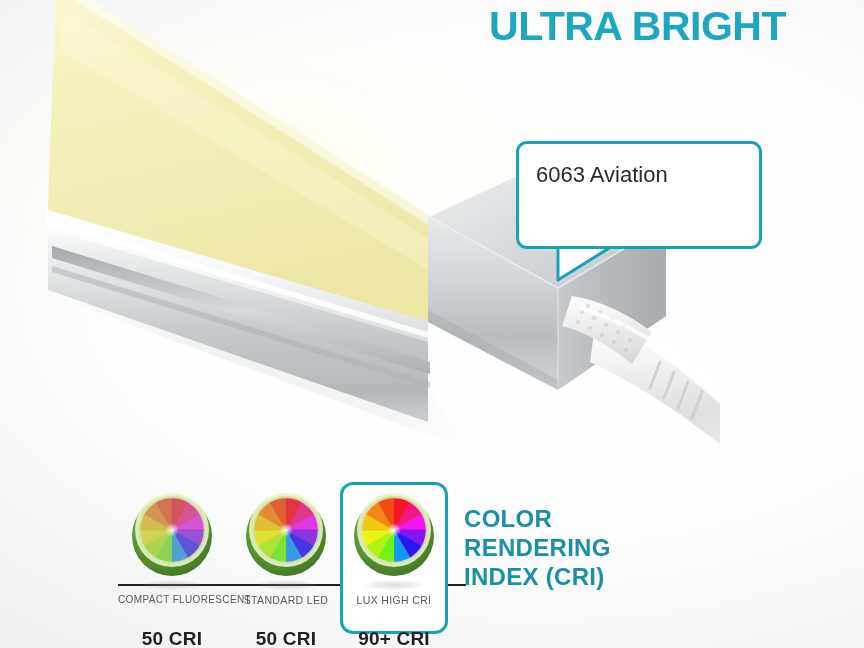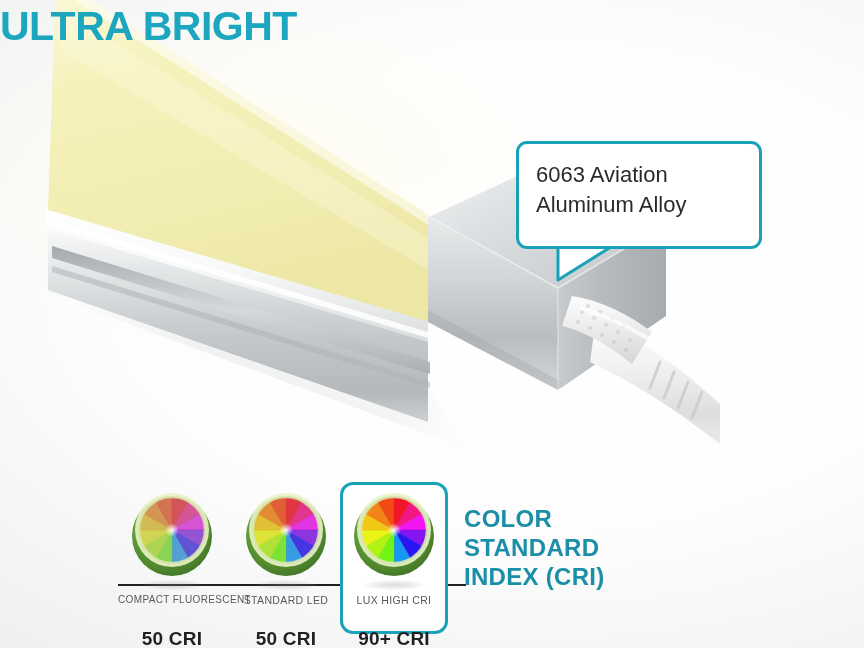--- a/index.html
+++ b/index.html
@@ -20,28 +20,29 @@
     background-image:
       radial-gradient(ellipse 900px 520px at 62% 44%, #ffffff 0%, #fdfdfd 48%, #f3f4f4 78%, #eceeee 100%);
   }
 
   
   .headline {
     position: absolute;
     left: 0;
     top: 2px;
     width: 760px;
-    text-align: left;
+    text-align: right;
     font-size: 41px;
     font-weight: bold;
     letter-spacing: -0.5px;
     color: #1CA6C0;
     line-height: 48px;
     white-space: nowrap;
     z-index: 40;
+    padding-left: 26px;
   }
   .brand-logo {
     position: absolute;
     left: 600px;
     top: 6px;
     height: 46px;
     width: 180px;
     z-index: 40;
     font-size: 36px;
     line-height: 44px;
@@ -314,21 +315,20 @@
   <div class="headline">ULTRA BRIGHT</div>
 
 
   <svg id="callout-tail" viewBox="0 0 130 72">
     <path d="M 10,4 L 10,44 L 74,4" fill="#ffffff" stroke="#17A2B8" stroke-width="3" stroke-linejoin="round" stroke-linecap="round"></path>
     <path d="M 10,2 L 74,2" stroke="#ffffff" stroke-width="5"></path>
   </svg>
   <div id="callout">
     <div class="ctext">
       <div>6063 Aviation</div>
-      <div>Aluminum Alloy</div>
     </div>
   </div>
 
   <div id="cri-section">
     <div id="cri-divider"></div>
     <div id="cri-highlight"></div>
     <div id="cri-items">
         <div class="cri-item" style="left: 118px; z-index: 46;">
           <div class="cri-lime">
   <svg width="84" height="100" viewBox="0 0 84 100">
@@ -436,18 +436,18 @@
     <circle cx="42" cy="40" r="7" fill="url(#core100)"></circle>
     <ellipse cx="42" cy="40" rx="33" ry="33" fill="none" stroke="#D9E8B0" stroke-width="2.5" opacity="0.85"></ellipse>
   </svg></div>
           <div class="cri-shadow" style="top: 96px;"></div>
           <div class="cri-name">LUX HIGH CRI</div>
           <div class="cri-value">90+ CRI</div>
         </div>
       </div>
     <div id="cri-title" style="color: rgb(26, 143, 166);">
         <div>COLOR</div>
-        <div>STANDARD</div>
+        <div>RENDERING</div>
         <div>INDEX (CRI)</div>
       </div>
   </div>
 
 </div>
 
 </body></html>

